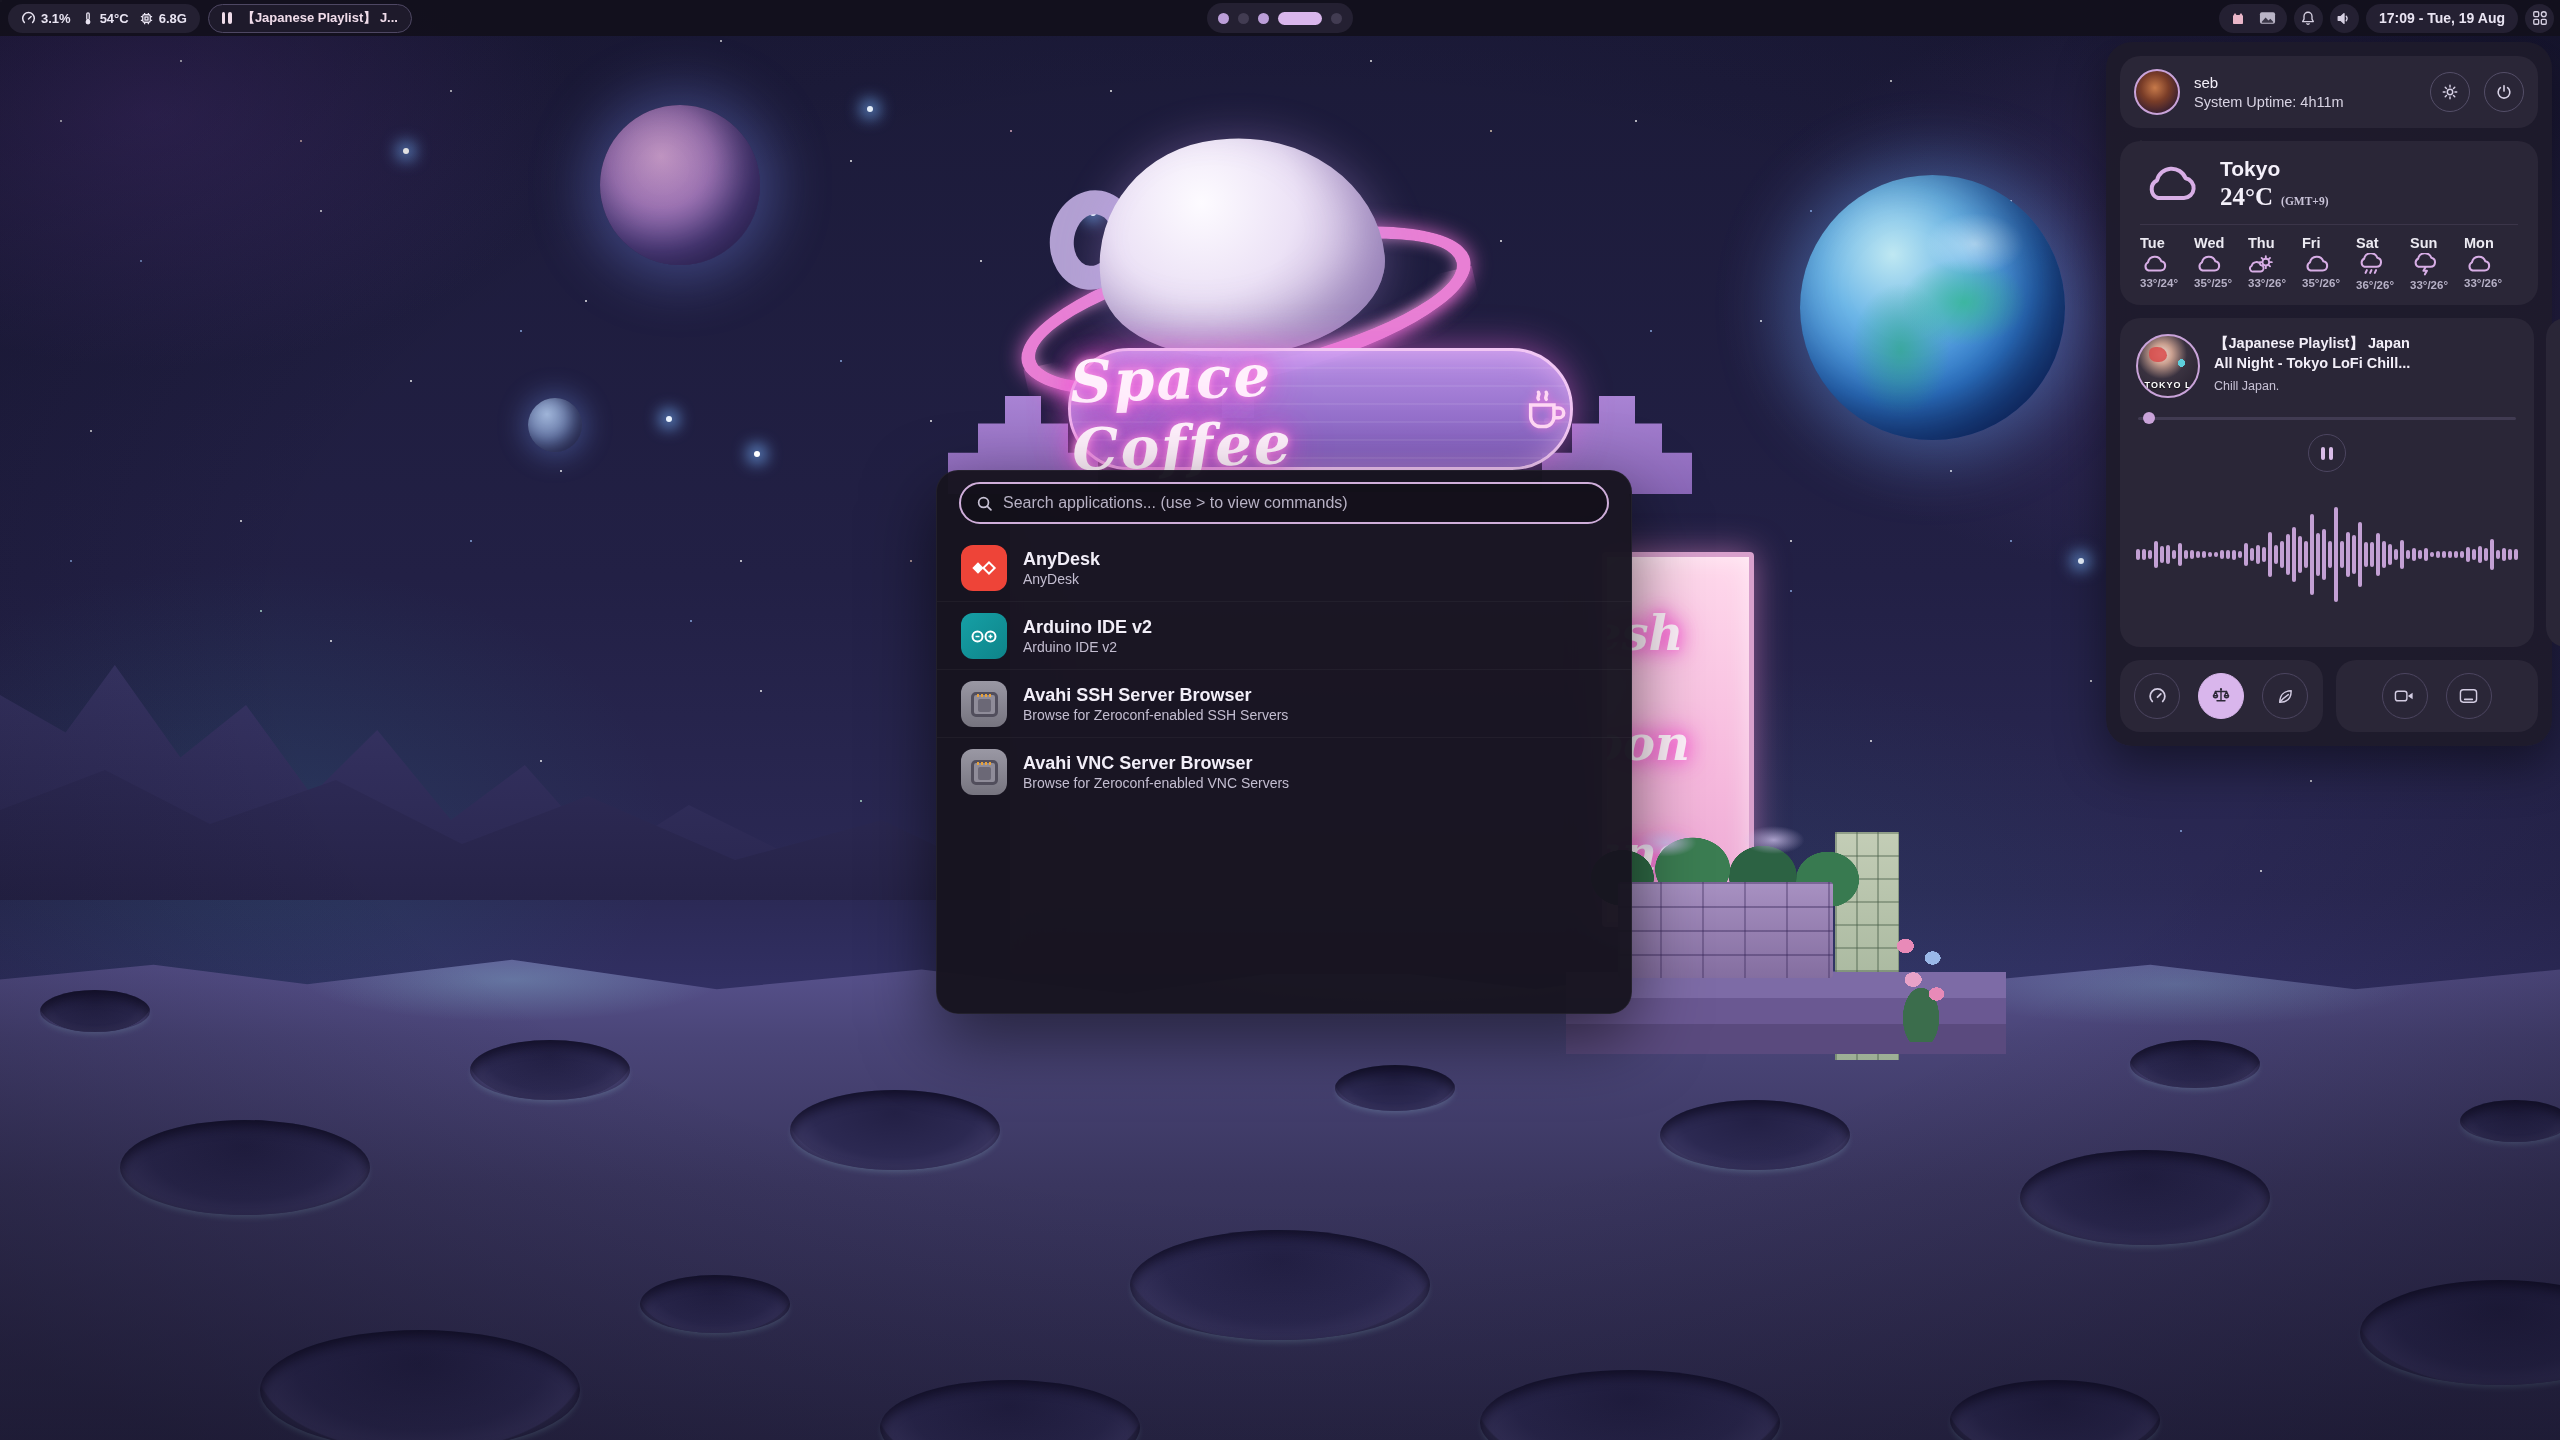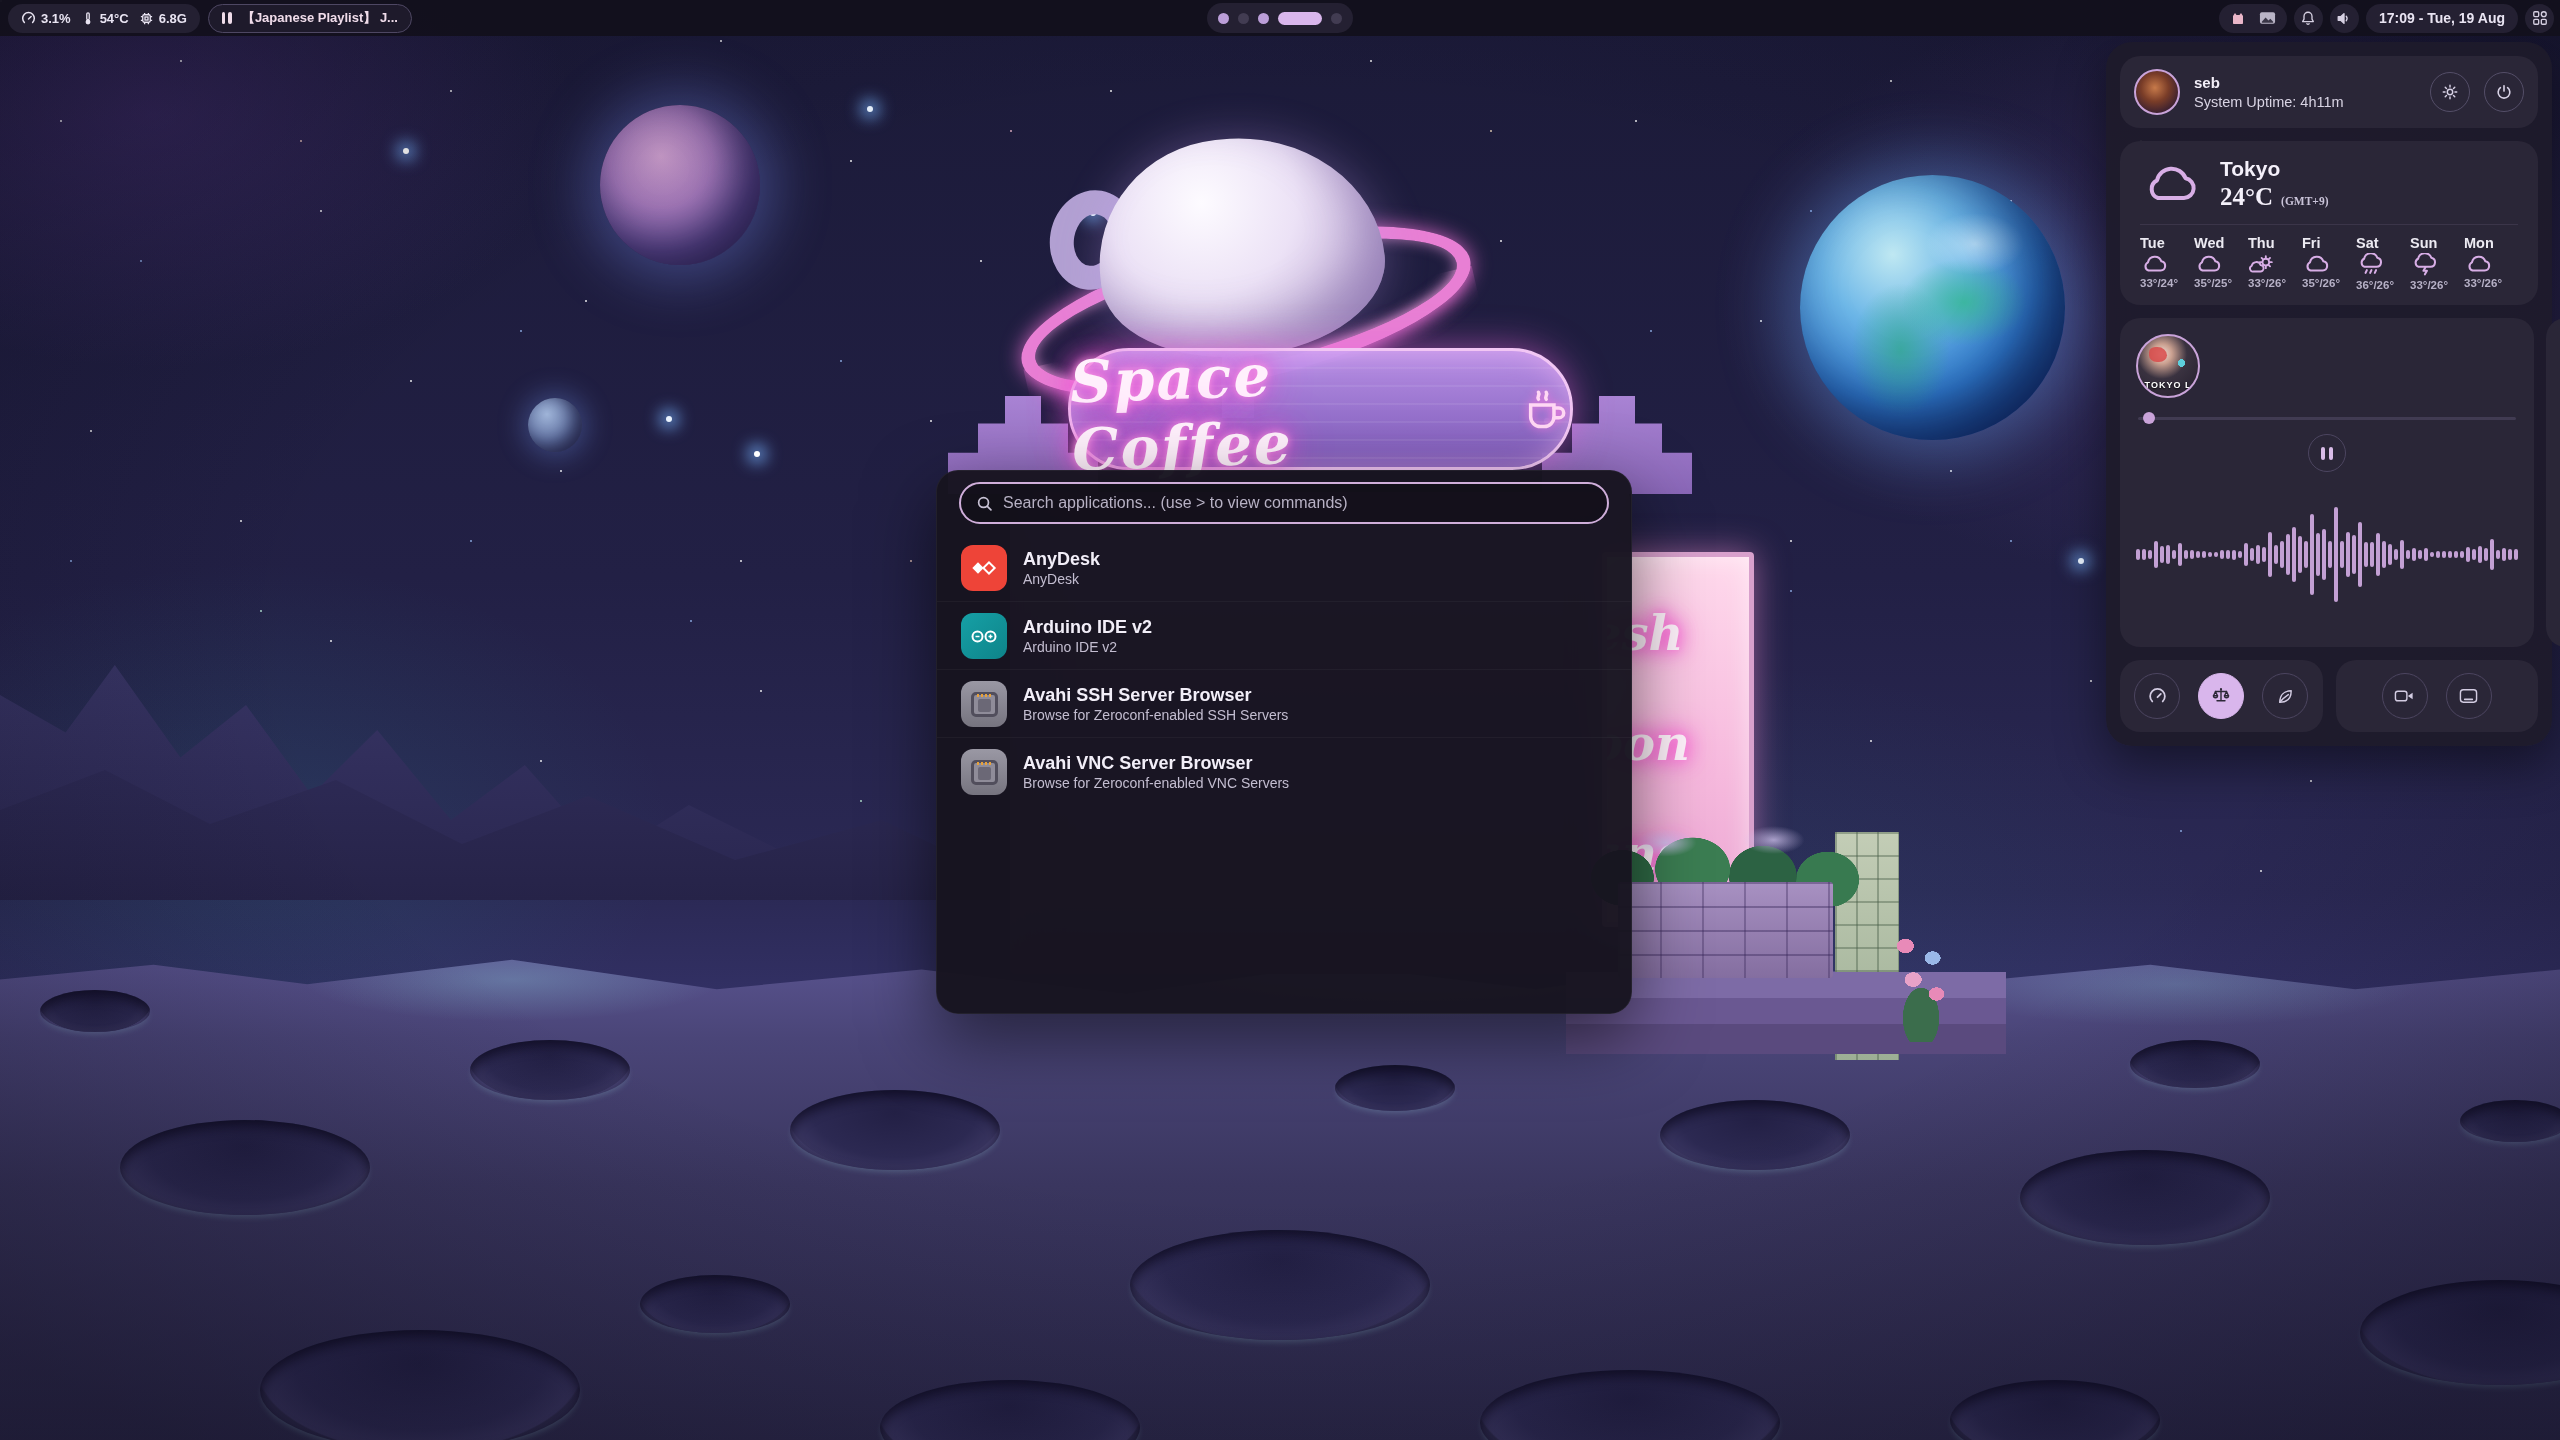--- a/index.html
+++ b/index.html
@@ -173,21 +173,21 @@
 
   
   #sidebar { position:absolute; left:2106px; top:42px; width:446px; height:704px; z-index:20;
     background:rgba(30,27,42,.94); border-radius:26px; padding:14px; display:flex;
     flex-direction:column; gap:13px; box-shadow:0 18px 50px rgba(0,0,0,.45); }
   .card { background:#2a2637; border-radius:20px; }
   .user-card { height:72px; flex:none; display:flex; align-items:center; gap:14px; padding:0 14px; }
   .avatar { width:46px; height:46px; border-radius:50%; border:2px solid #c9a3d9; flex:none;
     background:radial-gradient(circle at 45% 40%, #c77a4a 0%, #7a3d28 40%, #3a2030 75%, #241626 100%); }
   .user-texts { flex:1; }
-  .user-name { font-size:15px; font-weight:700; color:#f2eef8; }
+  .user-name { font-size:15px; font-weight:400; color:#f2eef8; }
   .user-uptime { font-size:14.5px; color:#d9d4e4; margin-top:3px; }
   .iconbtn { width:40px; height:40px; border-radius:50%; border:1.5px solid #544e68; color:#d8d2e6;
     display:flex; align-items:center; justify-content:center; flex:none; background:transparent; }
   .weather-card { flex:none; padding:16px 20px 14px; }
   .weather-head { display:flex; align-items:center; gap:16px; }
   .w-city { font-size:21px; font-weight:700; color:#f4f0fa; }
   .w-temp-row { display:flex; align-items:baseline; gap:8px; margin-top:2px;font-family:Liberation Serif, serif; }
   .w-temp { font-size:25px; font-weight:800; color:#f4f0fa; }
   .w-tz { font-size:11.5px; font-weight:700; color:#c9c3d8; }
   .w-divider { height:1px; background:#3b3549; margin:13px 0 10px; }
@@ -531,20 +531,27 @@
         <span class="fc-temps">33°/26°</span>
       </span>
     </div>
   </div>
 
   <div class="media-row">
     <div class="card media-card">
       <div class="media-top">
         <span class="albumart">
           <span class="art-text">TOKYO L</span>
+        </span>
+        <span class="media-texts">
+          <div class="media-title">
+            <span>【Japanese Playlist】 Japan</span><br>
+            <span>All Night - Tokyo LoFi Chill...</span>
+          </div>
+          <div class="media-sub">Chill Japan.</div>
         </span>
       </div>
       <div class="media-slider">
         <span class="track"></span>
         <span class="knob" style="left: 3%;"></span>
       </div>
       <button class="pausebtn">
           <i></i>
           <i></i>
         </button>

